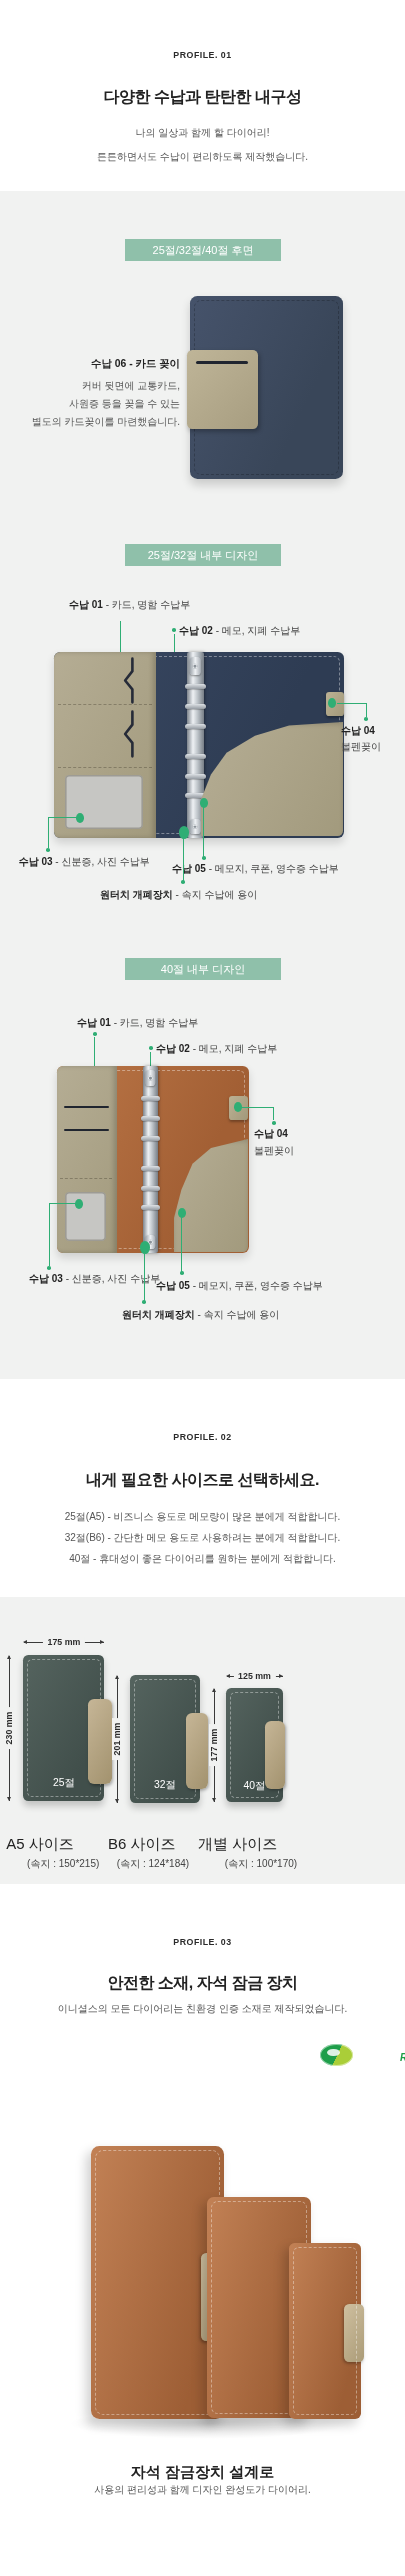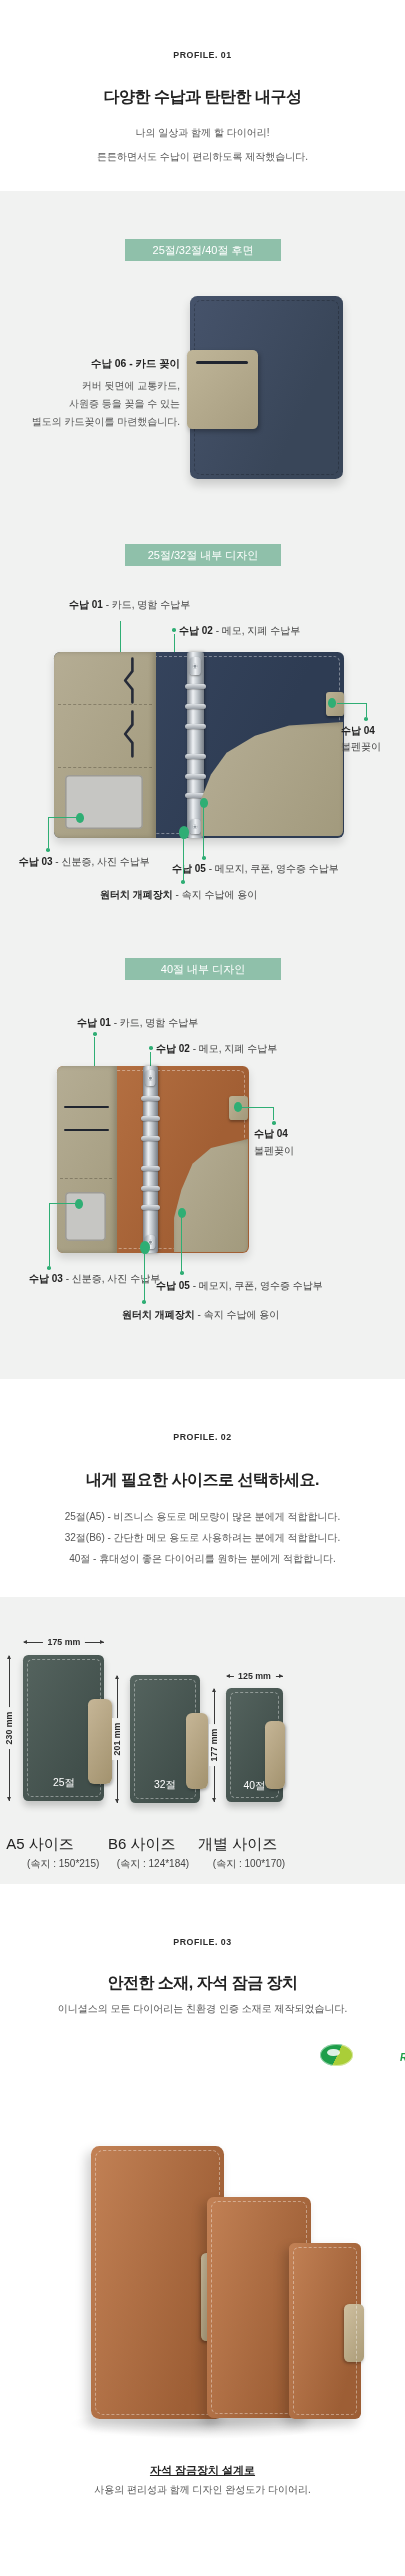--- a/index.html
+++ b/index.html
@@ -313,21 +313,21 @@
     <div class="line"></div>
       <div class="ah-t"></div>
       <div class="ah-b"></div>
     <span class="lbl">177 mm</span>
   </div>
   <div class="sz-cover stitch" style="left:226px;top:1688px;width:57px;height:114px;">
     <div class="sz-badge" style="bottom:9.4px;">40절</div>
   </div>
   <div class="sz-clasp" style="left:265px;top:1721px;width:20px;height:68px;"></div>
   <div class="sz-name" style="left:198px;top:1835px;">개별 사이즈</div>
-  <div class="sz-inner" style="left:192px;top:1857px;text-align:center;">(속지 : 100*170)</div>
+  <div class="sz-inner" style="left:204px;top:1857px;text-align:center;">(속지 : 100*170)</div>
 
   <div class="row eyebrow" style="top:1937px;">PROFILE. 03</div>
   <div class="row sec-title" style="top:1965px;">안전한 소재, 자석 잠금 장치</div>
   <div class="row sec-sub" style="top:2002px;">이니셜스의 모든 다이어리는 친환경 인증 소재로 제작되었습니다.</div>
 
   <div class="eco-oval" style="left:320px;top:2044px;"></div>
   <div class="rohs" style="left:361px;top:2052px;margin-left:39px;">RoHS</div>
 
   <div class="abs" style="left:0;top:2087px;width:405px;height:364px;">
     <div class="floor-shadow" style="left:68px;top:321px;width:281px;height:31px;"></div>
@@ -335,17 +335,17 @@
       <div class="p3-clasp" style="right:-4.2px;top:107px;width:27px;height:88px;"></div>
     </div>
     <div class="p3-diary stitch" style="left:207px;top:110px;width:104px;height:221px;border-radius:6.8px;">
       <div class="p3-clasp" style="right:-3.6px;top:82px;width:23px;height:73px;"></div>
     </div>
     <div class="p3-diary stitch" style="left:289px;top:156px;width:72px;height:176px;border-radius:5.7px;">
       <div class="p3-clasp" style="right:-3.1px;top:61px;width:20px;height:58px;"></div>
     </div>
   </div>
 
-  <div class="row" style="top:2463px;font-size:11px;font-weight:bold;color:#222;text-decoration:underline;">자석 잠금장치 설계로</div>
+  <div class="row" style="top:2463px;font-size:15px;font-weight:bold;color:#222;">자석 잠금장치 설계로</div>
   <div class="row sec-sub" style="top:2483px;">사용의 편리성과 함께 디자인 완성도가 다이어리.</div>
 
 </div>
 
 
 </body></html>

